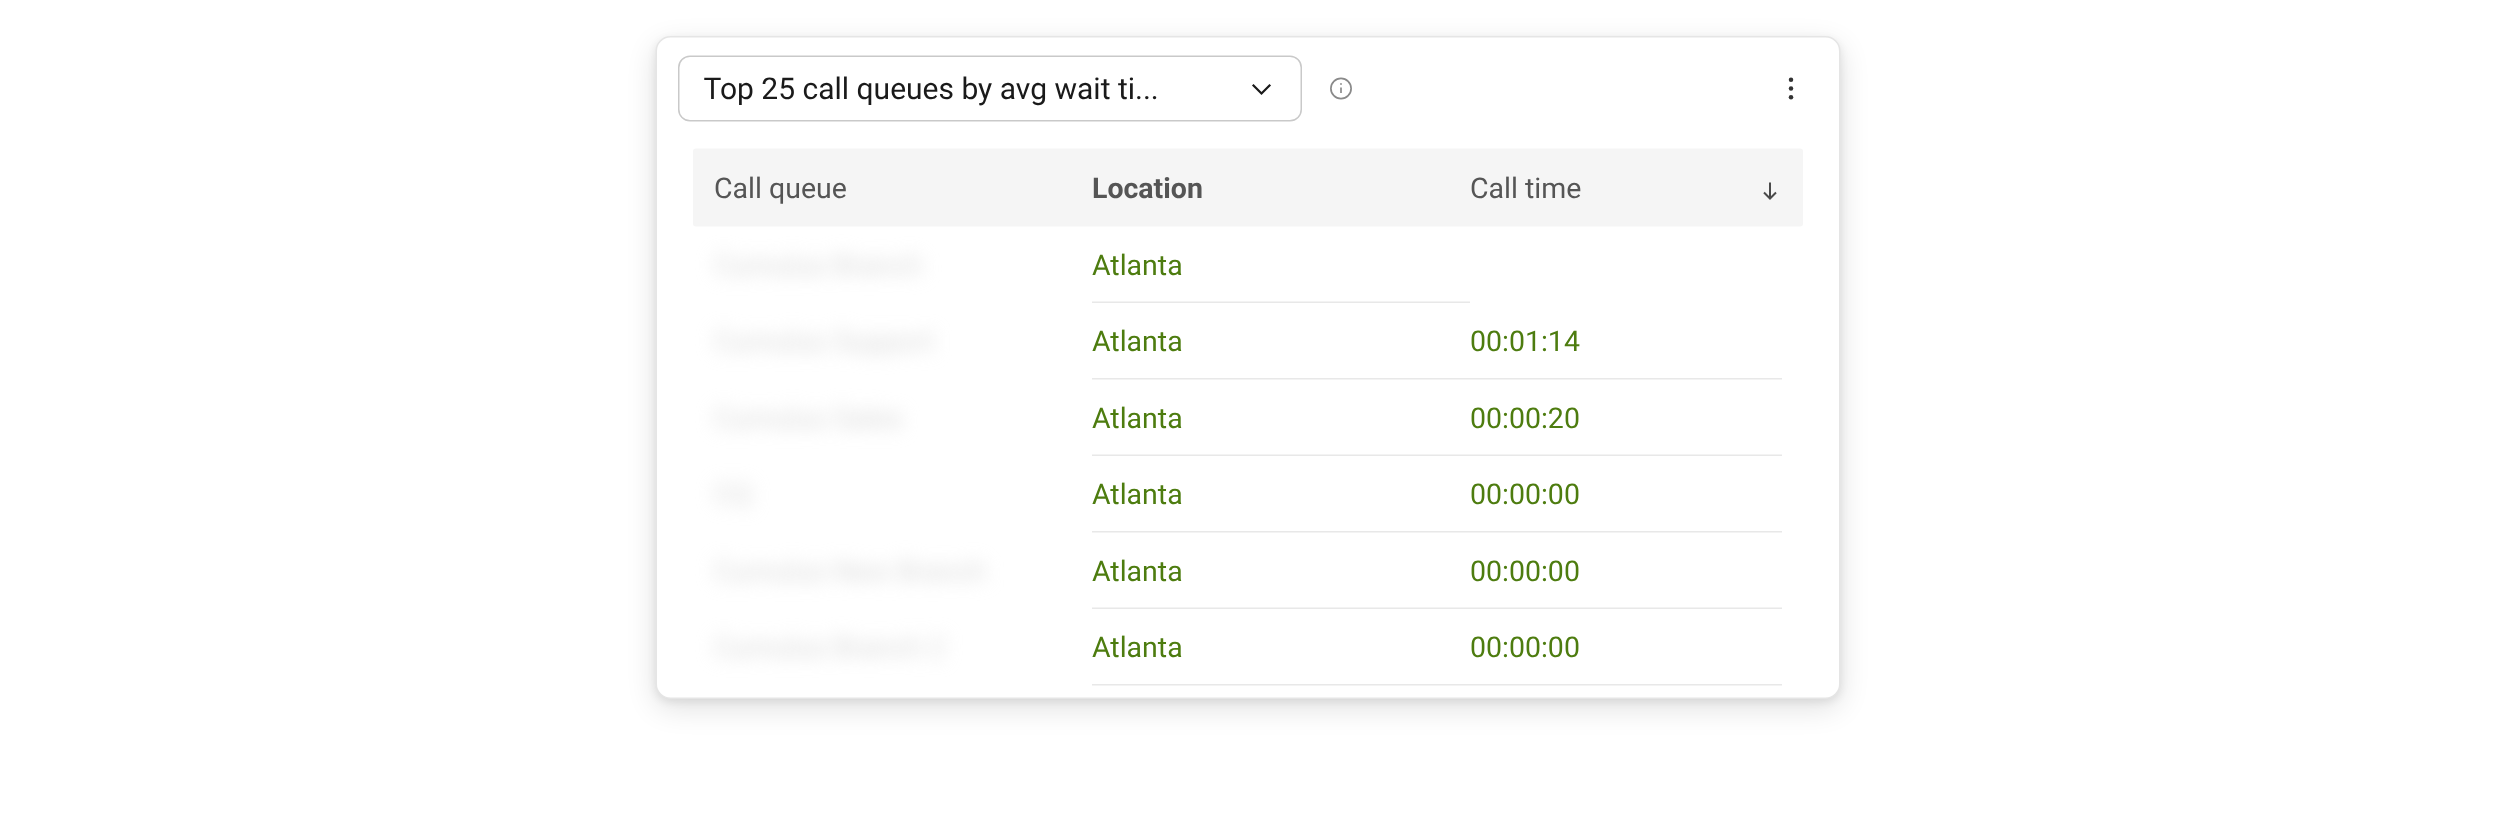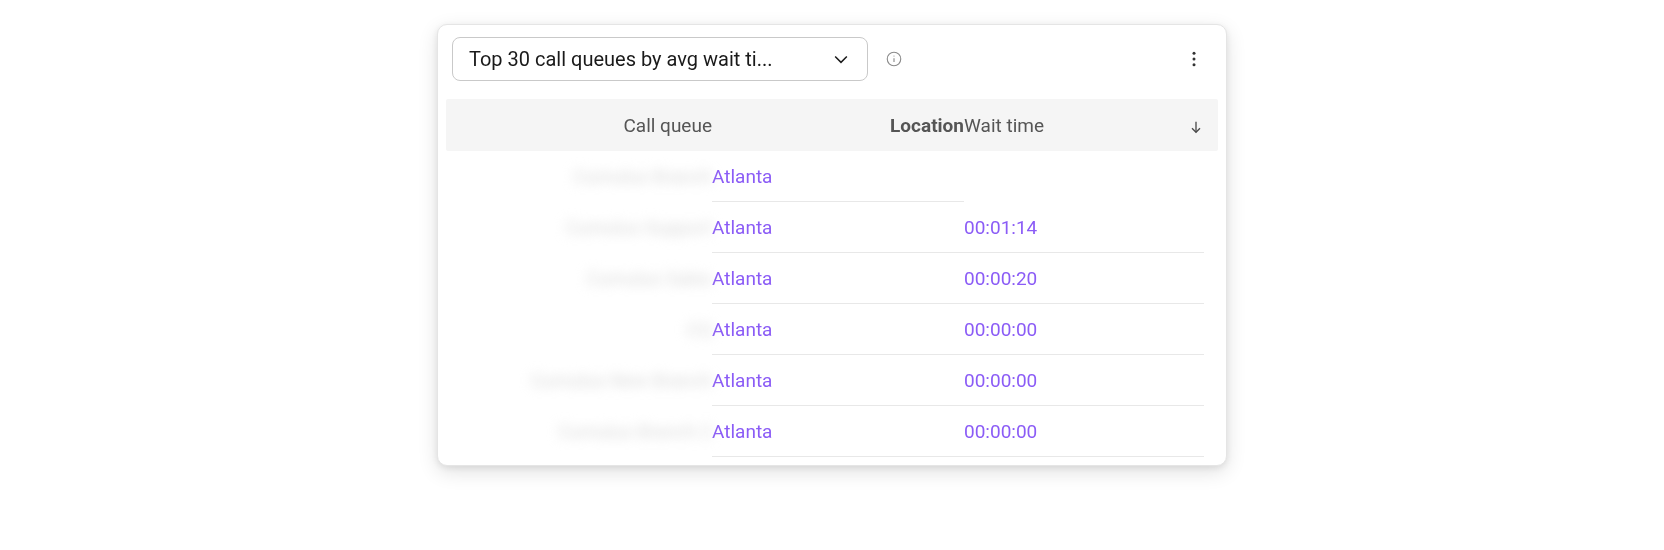--- a/index.html
+++ b/index.html
@@ -89,22 +89,21 @@
     display: flex;
     align-items: center;
     justify-content: center;
     cursor: pointer;
     margin-right: 6px;
   }
   .kebab svg {
     fill: #333333;
   }
   .table-wrap {
-    padding: 0 8px;
-    text-align: right;
+    padding: 0 24px;
   }
   .table-header {
     display: flex;
     align-items: center;
     background: #f5f5f5;
     height: 52px;
     border-radius: 2px;
     padding: 0 14px;
   }
   .col {
@@ -136,21 +135,21 @@
     fill: none;
   }
   .table-row {
     display: flex;
     align-items: center;
     height: 51px;
     padding: 0 14px;
   }
   .cell {
     font-size: 19px;
-    color: #8b5cf6;
+    color: #4d7c0f;
   }
   .cell-queue {
     flex: 0 0 252px;
     color: #d8d8d8;
     filter: blur(6px);
     user-select: none;
   }
   .cell-location {
     flex: 0 0 252px;
     border-bottom: 1px solid #e8e8e8;
@@ -170,21 +169,21 @@
     border-bottom: 1px solid #e8e8e8;
   }
 </style>
 </head>
 <body>
 
 <div class="card">
   <div class="card-header">
     <div class="header-left">
       <div class="dropdown">
-        <span class="dropdown-label">Top 30 call queues by avg wait ti...</span>
+        <span class="dropdown-label">Top 25 call queues by avg wait ti...</span>
         <span class="chevron">
           <svg viewBox="0 0 24 24">
               <polyline points="5 9 12 16 19 9"></polyline>
             </svg>
         </span>
       </div>
       <span class="info-icon">
         <svg viewBox="0 0 24 24">
           <circle cx="12" cy="12" r="9"></circle>
           <line x1="12" y1="11" x2="12" y2="16"></line>
@@ -199,21 +198,21 @@
         <circle cx="12" cy="19" r="1.8"></circle>
       </svg>
     </span>
   </div>
 
   <div class="table-wrap">
     <div class="table-header">
       <div class="col col-queue">Call queue</div>
       <div class="col col-location">Location</div>
       <div class="col col-wait">
-        <span>Wait time</span>
+        <span>Call time</span>
         <span class="sort-arrow">
           <svg viewBox="0 0 24 24">
               <line x1="12" y1="4" x2="12" y2="20"></line>
               <polyline points="6 14 12 20 18 14"></polyline>
             </svg>
         </span>
       </div>
     </div>
 
     <div class="table-row">

